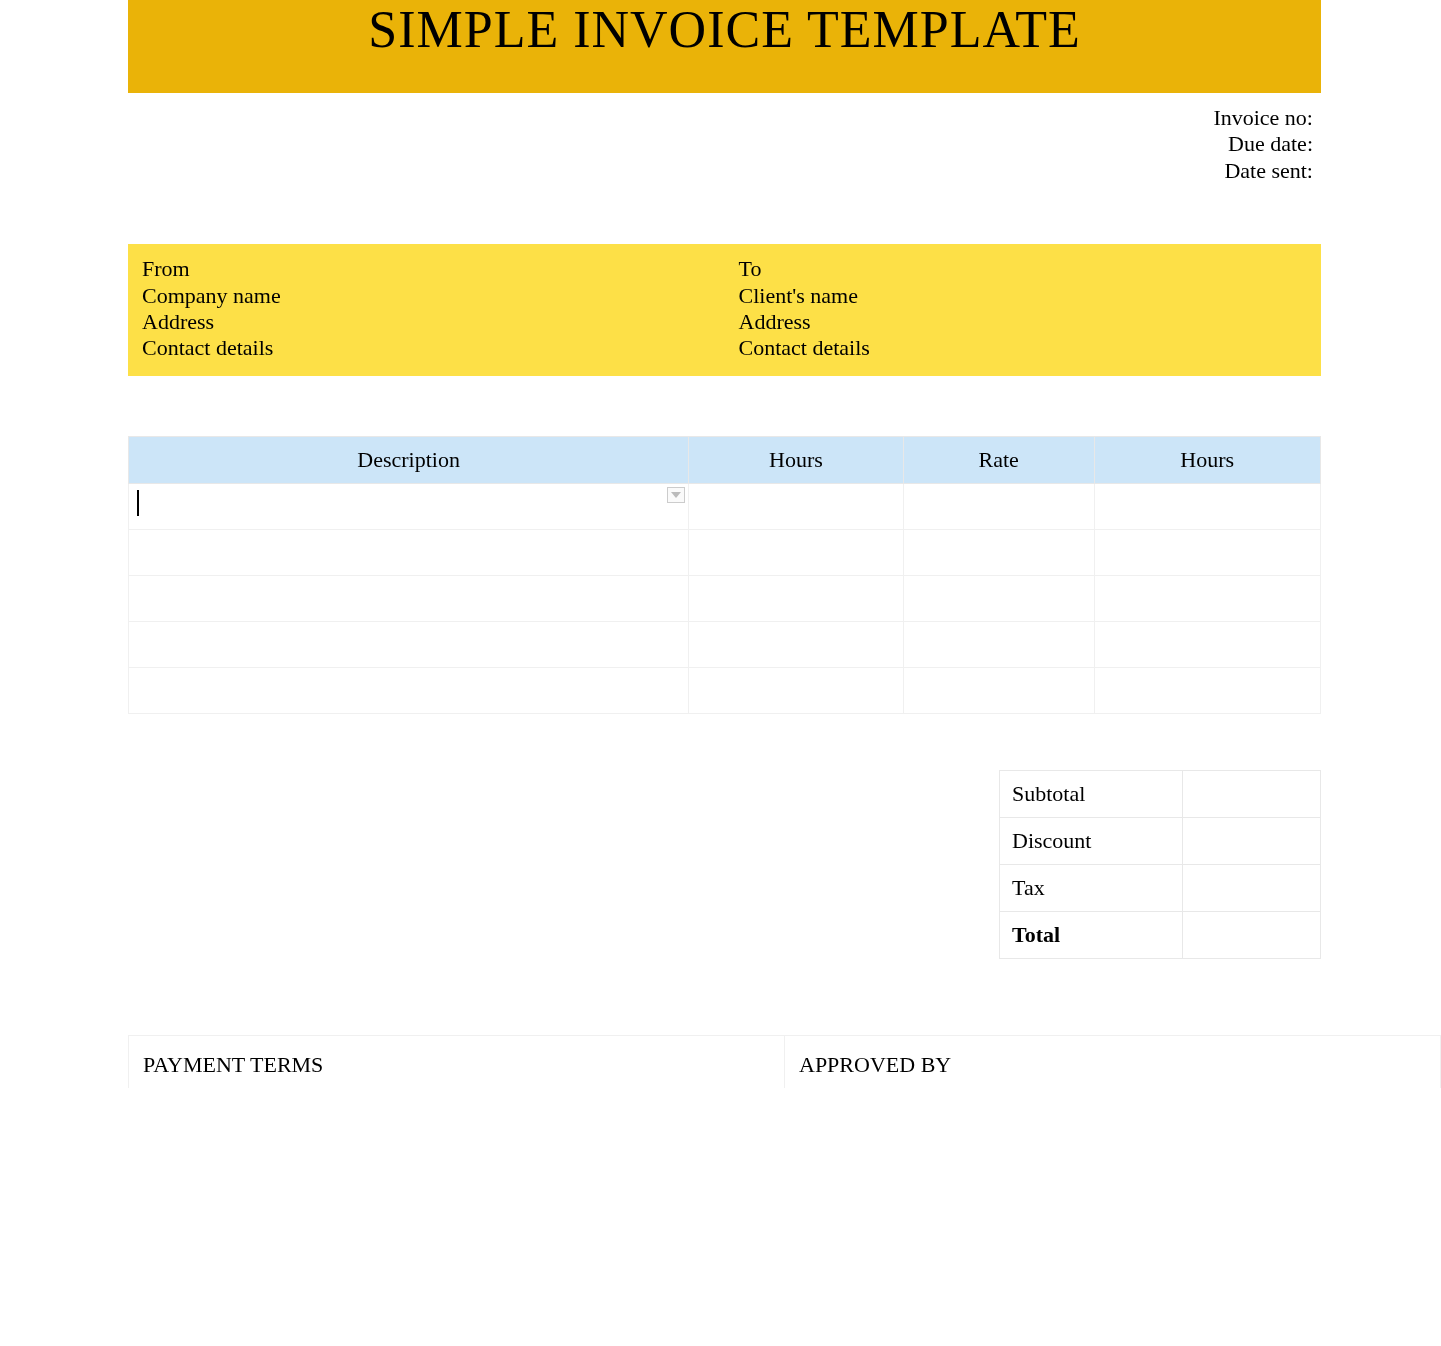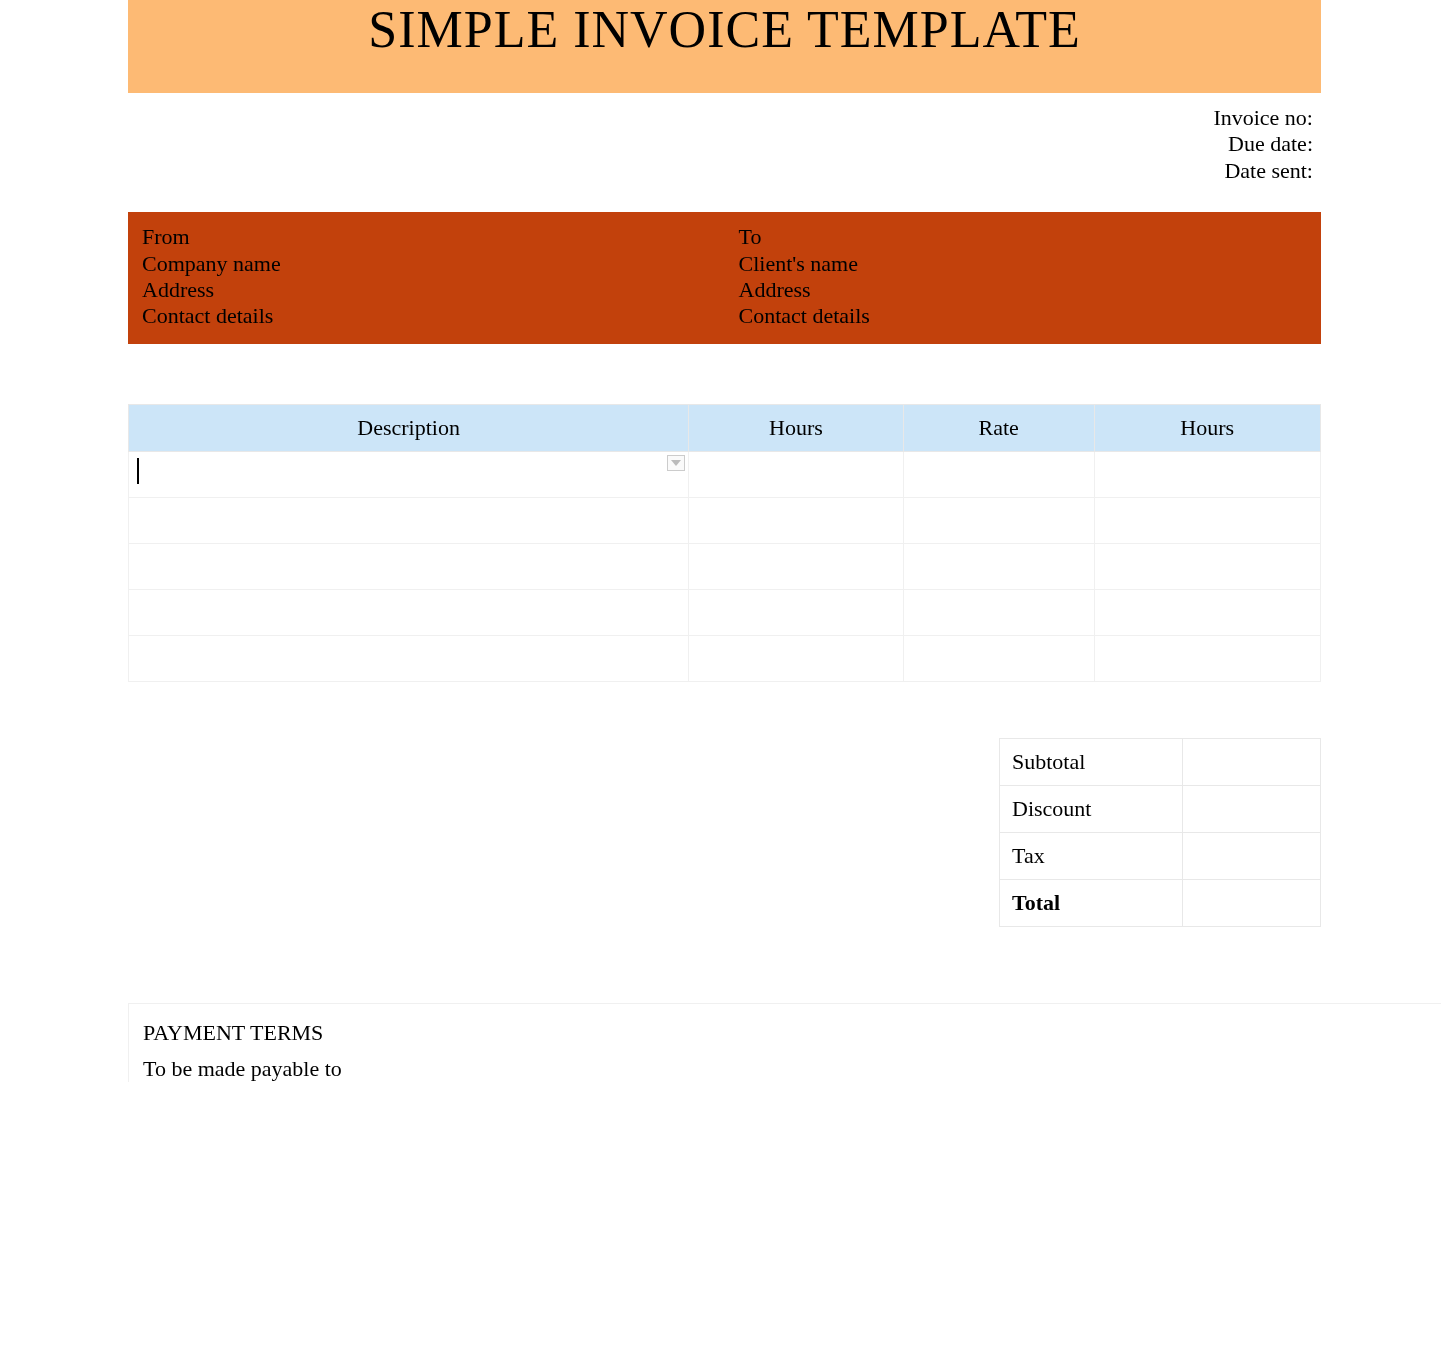--- a/index.html
+++ b/index.html
@@ -9,41 +9,41 @@
       color: #000;
       width: 1441px;
       padding: 0;
     }
     .page {
       width: 1441px;
       padding: 0 0 40px 0;
       position: relative;
     }
     .header-banner {
-      background: #fdba74;
+      background: #eab308;
       margin: 0 120px 0 128px;
       padding: 0 0 34px 0;
       text-align: center;
     }
     .header-banner h1 {
       font-size: 52px;
       font-weight: 400;
       letter-spacing: 1px;
       font-family: 'Times New Roman', Georgia, serif;
     }
     .meta-block {
       margin: 12px 128px 16px 128px;
       text-align: right;
       font-size: 22px;
       line-height: 1.2;
     }
     .parties {
       display: flex;
-      margin: 28px 120px 0 128px;
-      background: #c2410c;
+      margin: 60px 120px 0 128px;
+      background: #fde047;
     }
     .party {
       flex: 1;
       padding: 12px 14px 14px 14px;
       font-size: 22px;
       line-height: 1.2;
     }
     .items-table {
       margin: 60px 120px 0 128px;
       border-collapse: collapse;
@@ -232,17 +232,19 @@
         <td class="label-cell">Total</td>
         <td class="value-cell"></td>
       </tr>
     </tbody>
       </table>
   </div>
 
   <div class="bottom-row">
     <div class="bottom-col">
       <div class="bottom-heading">PAYMENT TERMS</div>
-      <div class="bottom-sub">To be made payable to</div>
+    </div>
+    <div class="bottom-col">
+      <div class="bottom-heading">APPROVED BY</div>
     </div>
   </div>
 
 </div>
 
 </body></html>

